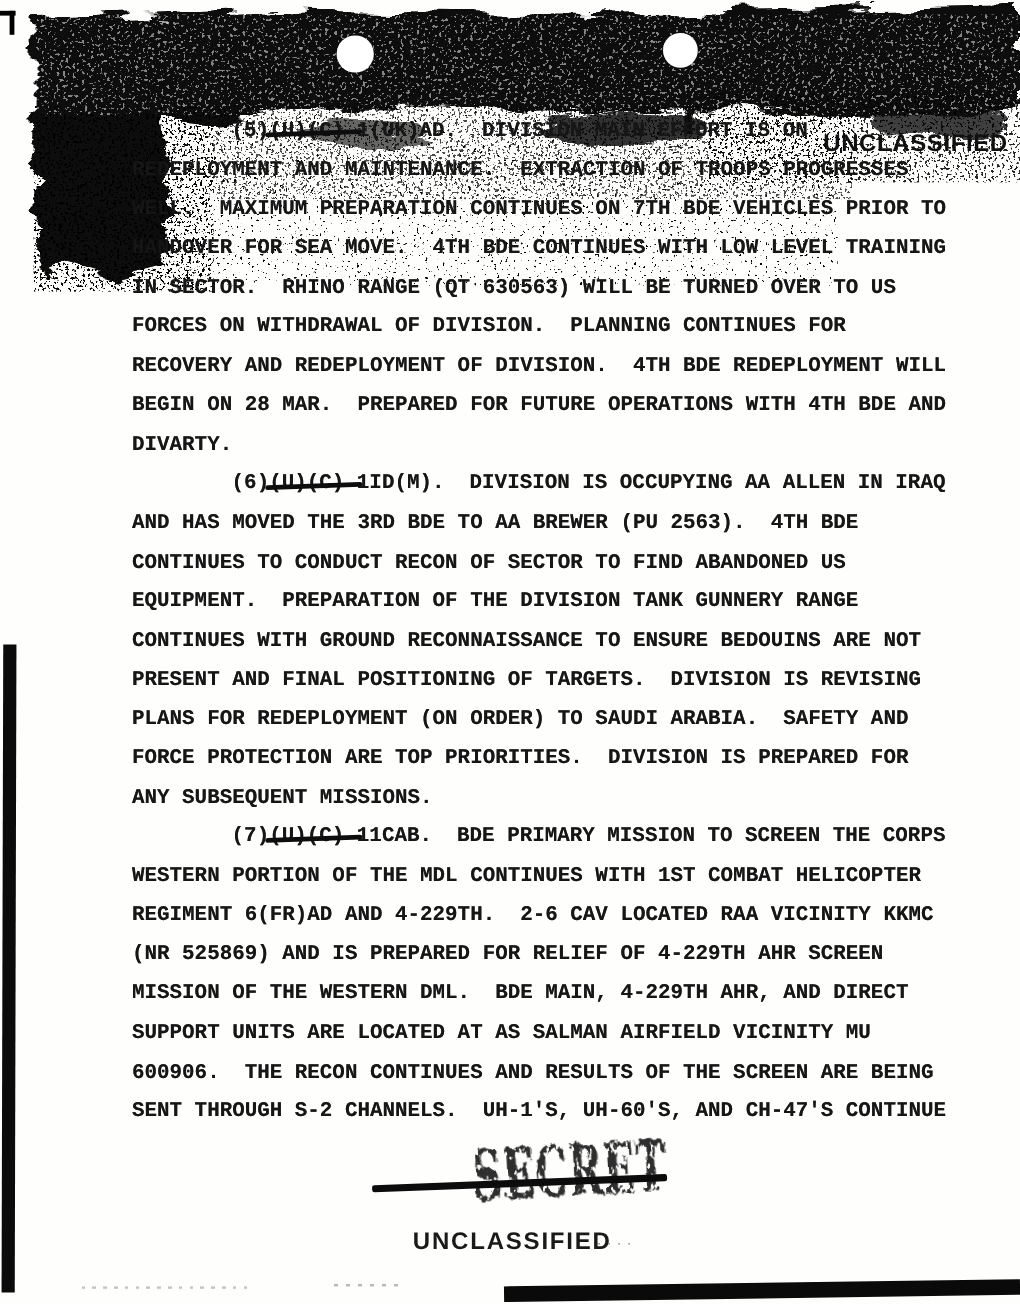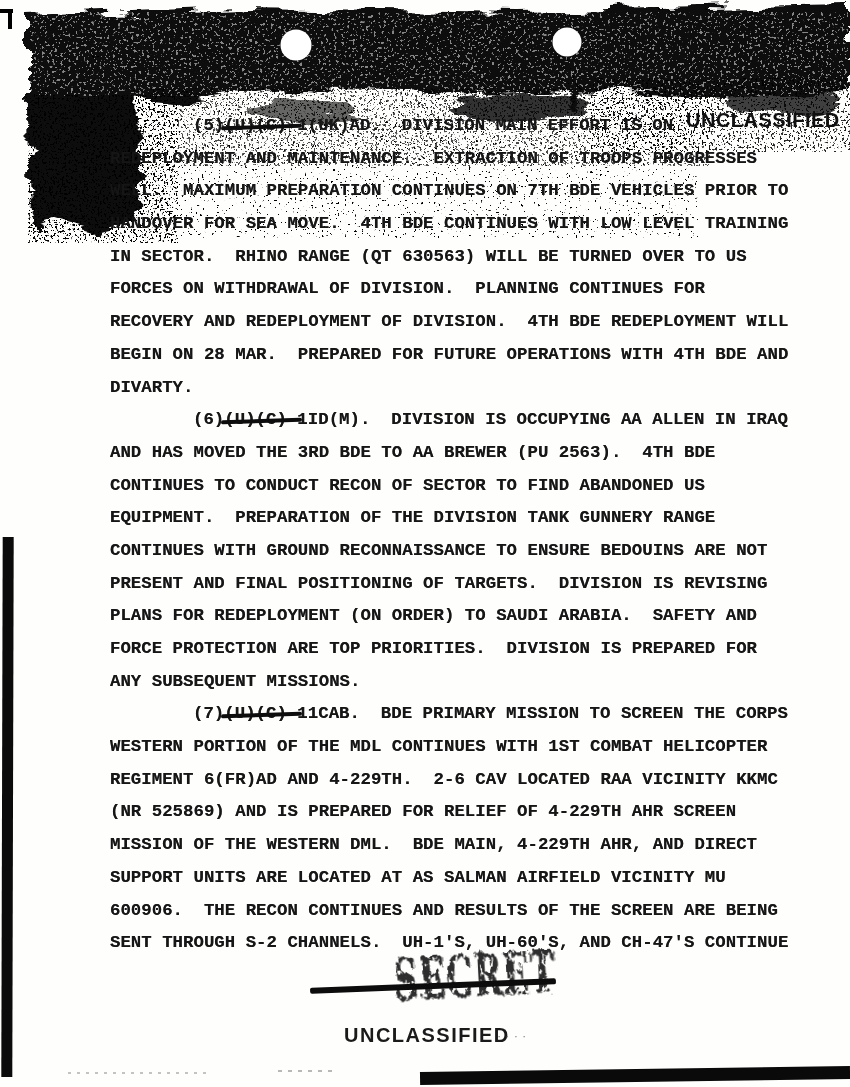--- a/index.html
+++ b/index.html
@@ -8,21 +8,21 @@
     background:#fefefd;overflow:hidden;
     font-family:"Liberation Sans",sans-serif;
   }
   
   .noise-svg{position:absolute;left:0;top:0;pointer-events:none;}
   
   .corner-h{position:absolute;left:0;top:9px;width:13px;height:4px;background:#000;}
   .corner-v{position:absolute;left:8px;top:9px;width:4px;height:20px;background:#000;}
   
   .text-body{
-    position:absolute;left:110px;top:110px;width:720px;
+    position:absolute;left:110px;top:94px;width:720px;
     font-family:"Liberation Mono","DejaVu Sans Mono",monospace;
     font-size:17.4px;line-height:32.7px;font-weight:bold;
     color:#161616;white-space:pre;
     text-shadow:0 0 .4px rgba(10,10,10,.65);
   }
   .tline{height:32.7px;}
   .tline.indent{padding-left:83px;}
   .struck{position:relative;display:inline-block;font-weight:bold;}
   .struck::after{
     content:"";position:absolute;left:-3px;right:-15px;top:46%;height:4px;

